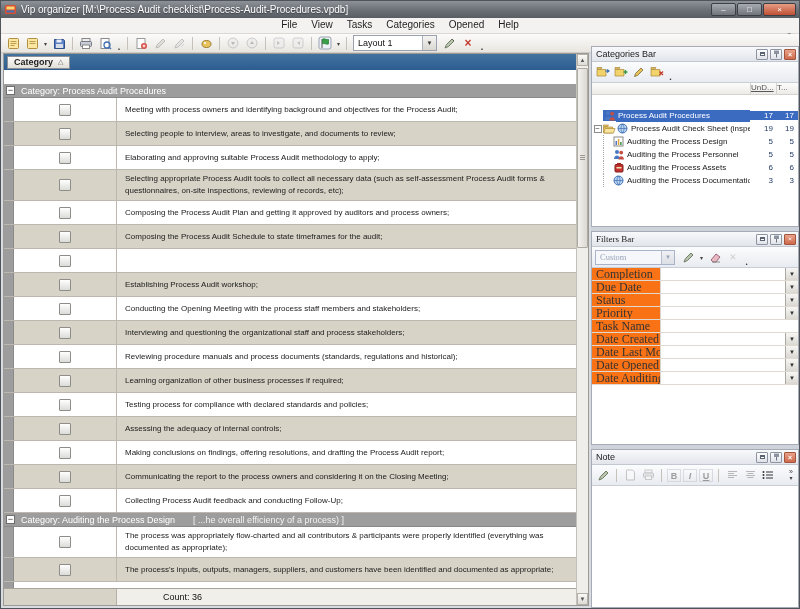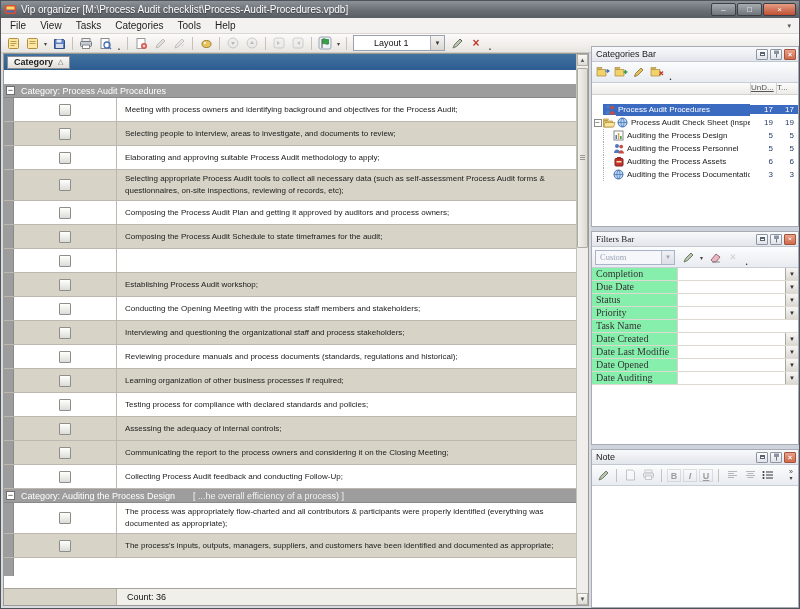--- a/index.html
+++ b/index.html
@@ -13,35 +13,35 @@
     color:#fff;display:flex;align-items:center;padding:0 3px;font-size:10px;}
   .appicon{width:13px;height:13px;margin-right:4px;flex:none;}
   .title-text{white-space:nowrap;overflow:hidden;text-shadow:0 1px 1px #3a3d42;}
   .win-btns{margin-left:auto;display:flex;gap:1px;}
   .wbtn{width:25px;height:13px;border:1px solid #3c4046;border-radius:2px;
     background:linear-gradient(#a6abb2,#70747b);color:#fff;font-size:8px;line-height:11px;text-align:center;}
   .wbtn.close{width:33px;background:linear-gradient(#e59c83,#bf5034);}
 
   
   .menubar{position:absolute;top:17px;left:0;right:0;height:16px;background:#f4f2f0;
-    border-bottom:1px solid #dbd8d3;display:flex;align-items:center;font-size:10px;color:#1e1e1e;padding:0 2px;}
+    border-bottom:1px solid #dbd8d3;display:flex;align-items:center;font-size:10px;color:#1e1e1e;padding:0 2px;flex-direction:column;}
   .menu-item{padding:1px 7px;}
   .menu-overflow{margin-left:auto;font-size:7px;color:#555;padding-right:6px;}
 
   
   .toolbar{position:absolute;top:33px;left:0;right:0;height:19px;
     background:linear-gradient(#fcfbfa,#e9e6e1);border-bottom:1px solid #cfccc5;
     display:flex;align-items:center;padding-left:3px;gap:1px;}
   .tbi{width:18px;height:16px;display:flex;align-items:center;justify-content:center;border-radius:2px;flex:none;}
   .tbi.dis{opacity:.38;filter:grayscale(.9);}
   .tsep{width:1px;height:13px;background:#c6c2bb;margin:0 3px;flex:none;}
   .tdd{font-size:6px;color:#444;width:7px;text-align:center;flex:none;}
   .tdot{font-size:9px;color:#333;width:8px;text-align:center;font-weight:bold;flex:none;align-self:flex-end;line-height:10px;}
   .combo{display:flex;height:16px;border:1px solid #9aa2b2;background:#fff;font-size:9px;align-items:center;margin:0 2px;flex:none;}
-  .combo .val{width:76px;padding-left:20px;color:#111;}
+  .combo .val{width:68px;padding-left:4px;color:#111;}
   .combo .cbtn{width:14px;height:100%;background:linear-gradient(#f5f4f2,#dad7d1);border-left:1px solid #aab0bd;
     text-align:center;font-size:6px;line-height:14px;color:#333;}
   .redx{color:#c23a2b;font-weight:bold;font-size:12px;line-height:12px;}
 
   
   .grid{position:absolute;left:2px;top:52px;width:586px;height:553px;background:#fff;border:1px solid #9c9a94;}
   .grid-inner{position:absolute;left:0;top:0;right:12px;bottom:0;}
   .groupband{height:16px;background:linear-gradient(#42739f,#2d5c91);display:flex;align-items:center;padding-left:3px;}
   .groupchip{height:13px;background:linear-gradient(#fbfaf8,#e2dfd8);border:1px solid #8a8e95;
     font-size:9px;font-weight:bold;color:#222;padding:0 6px;display:flex;align-items:center;gap:5px;}
@@ -55,21 +55,21 @@
   .expbox{width:9px;height:9px;background:#fff;border:1px solid #6f6f6f;color:#333;font-size:9px;line-height:7px;
     text-align:center;margin-right:6px;flex:none;}
   .bandsuffix{margin-left:18px;color:#f2f2f2;}
   .row{display:flex;border-bottom:1px solid #bcb8af;min-height:24px;background:#fff;}
   .row.alt{background:#d7d3c7;}
   .strip{width:10px;background:#9d9d9d;border-right:1px solid #898989;flex:none;}
   .done{width:103px;flex:none;border-right:1px solid #bcb8af;display:flex;align-items:center;justify-content:center;}
   .cb{width:12px;height:12px;border:1px solid #8f8d89;background:linear-gradient(#ffffff,#dbdbd7);border-radius:1px;}
   .name{flex:1;padding:3px 8px 3px 8px;font-size:8px;color:#1a1a1a;line-height:1.5;display:flex;align-items:center;}
   .row.filler{min-height:18px;border-bottom:none;}
-  .gridfooter{position:absolute;left:0;right:0;bottom:0;height:17px;background:#f1efe9;border-top:1px solid #a8a49b;display:flex;}
+  .gridfooter{position:absolute;left:0;right:0;bottom:0;height:17px;background:#f1efe9;border-top:1px solid #a8a49b;display:flex;gap:36px;}
   .f-done{width:113px;background:#d7d3c7;border-right:1px solid #b5b1a8;height:100%;flex:none;}
   .f-count{font-size:9px;color:#111;line-height:16px;padding-left:10px;}
   .vscroll{position:absolute;top:0;right:0;bottom:0;width:12px;background:#f0eeea;border-left:1px solid #c4c1ba;}
   .sbtn{position:absolute;left:0;right:0;height:12px;background:linear-gradient(#fafaf8,#dedbd5);
     border:1px solid #b3b0a8;font-size:6px;color:#555;text-align:center;line-height:11px;}
   .sbtn.up{top:0;} .sbtn.down{bottom:0;}
   .sthumb{position:absolute;left:0;right:0;top:14px;height:180px;background:linear-gradient(90deg,#f3f1ee,#dcd9d3);
     border:1px solid #adaaa2;border-radius:1px;}
   .sthumb:after{content:"";position:absolute;left:2px;right:2px;top:50%;margin-top:-3px;height:1px;
     border-top:1px solid #9b978f;border-bottom:3px double #9b978f;}
@@ -89,36 +89,36 @@
     display:flex;align-items:center;padding-left:3px;gap:2px;flex:none;}
   .pti{width:16px;height:15px;display:flex;align-items:center;justify-content:center;flex:none;}
   .pti.dis{opacity:.38;filter:grayscale(.9);}
   .pdot{font-size:9px;font-weight:bold;color:#333;align-self:flex-end;line-height:9px;width:7px;text-align:center;}
 
   
   .treecols{height:12px;display:flex;font-size:8px;color:#555;background:linear-gradient(#fcfcfb,#ecebe8);
     border-bottom:1px solid #d4d2cc;flex:none;}
   .tc-name{flex:1;} .tc-und{width:26px;border-left:1px solid #d4d2cc;padding-right:2px;text-decoration:underline;}
   .tc-t{width:22px;border-left:1px solid #d4d2cc;padding-right:2px;}
-  .tree{flex:1;background:#fff;overflow:hidden;font-size:8px;color:#1a1a1a;padding-top:8px;}
+  .tree{flex:1;background:#fff;overflow:hidden;font-size:8px;color:#1a1a1a;padding-top:14px;}
   .trow{display:flex;align-items:center;height:13px;}
   .texp{width:11px;flex:none;text-align:center;font-size:8px;line-height:8px;color:#444;}
   .texp .box{display:inline-block;width:8px;height:8px;border:1px solid #8a8a8a;background:#fff;line-height:6px;font-size:8px;}
   .tind{width:9px;flex:none;border-left:1px dotted #aaa;height:100%;}
   .ticon{width:13px;height:11px;flex:none;display:flex;align-items:center;justify-content:center;}
   .tlabel{flex:1;white-space:nowrap;overflow:hidden;padding:0 2px;height:12px;line-height:12px;}
   .tund{width:26px;text-align:right;padding-right:3px;color:#223a66;flex:none;}
   .tt{width:22px;text-align:right;padding-right:4px;color:#223a66;flex:none;}
   .trow.sel .tlabel,.trow.sel .tund,.trow.sel .tt{background:#3b6ac1;color:#fff;}
   .trow.sel .ticon{background:#3b6ac1;}
 
   
   .frows{flex:1;background:#fff;overflow:hidden;}
   .frow{display:flex;height:13px;border-bottom:1px solid #dedad2;align-items:stretch;}
-  .flabel{width:86px;flex:none;background:#86efac;border-right:1px solid #d8d4cb;font-size:10px;color:#333;
+  .flabel{width:69px;flex:none;background:#f97316;border-right:1px solid #d8d4cb;font-size:12px;color:#333;
     padding:0 0 0 4px;line-height:12px;white-space:nowrap;overflow:hidden;}
   .fval{flex:1;background:#fff;}
   .fbtn{width:13px;flex:none;border-left:1px solid #aba8a1;background:linear-gradient(#f7f6f4,#dbd8d2);
     text-align:center;font-size:6px;color:#333;line-height:12px;}
   .fcombo{display:flex;height:15px;width:80px;border:1px solid #a9b4ca;background:#f5f7fa;font-size:8.5px;
     align-items:center;margin-right:3px;flex:none;}
   .fcombo .val{flex:1;padding-left:4px;color:#9aa4b8;}
   .fcombo .cbtn{width:13px;height:100%;background:linear-gradient(#f0f1f4,#dcdfe6);border-left:1px solid #b6bdcb;
     text-align:center;font-size:6px;line-height:13px;color:#9aa4b8;}
 
@@ -149,21 +149,21 @@
       <span class="wbtn close">×</span>
     </div>
   </div>
 
   <div class="menubar">
     <span class="menu-items" style="display:flex;">
         <span class="menu-item">File</span>
         <span class="menu-item">View</span>
         <span class="menu-item">Tasks</span>
         <span class="menu-item">Categories</span>
-        <span class="menu-item">Tools</span>
+        <span class="menu-item">Opened</span>
         <span class="menu-item">Help</span>
       </span>
     <span class="menu-overflow">▾</span>
   </div>
 
   <div class="toolbar">
     <span class="tbi">
         <svg width="13" height="13" viewBox="0 0 13 13">
           <rect x="1.5" y="1.5" width="10" height="10" rx="1" fill="#fbe7a1" stroke="#b09040"></rect>
           <path d="M3.5 4.5h6M3.5 6.5h6M3.5 8.5h4" stroke="#bd9c4e" stroke-width="1"></path>
@@ -383,20 +383,27 @@
               <span class="cb"></span>
             </div>
             <div class="name">Testing process for compliance with declared standards and policies;</div>
           </div>
           <div class="row alt">
             <div class="strip"></div>
             <div class="done">
               <span class="cb"></span>
             </div>
             <div class="name">Assessing the adequacy of internal controls;</div>
+          </div>
+          <div class="row">
+            <div class="strip"></div>
+            <div class="done">
+              <span class="cb"></span>
+            </div>
+            <div class="name">Making conclusions on findings, offering resolutions, and drafting the Process Audit report;</div>
           </div>
           <div class="row alt">
             <div class="strip"></div>
             <div class="done">
               <span class="cb"></span>
             </div>
             <div class="name">Communicating the report to the process owners and considering it on the Closing Meeting;</div>
           </div>
           <div class="row">
             <div class="strip"></div>

